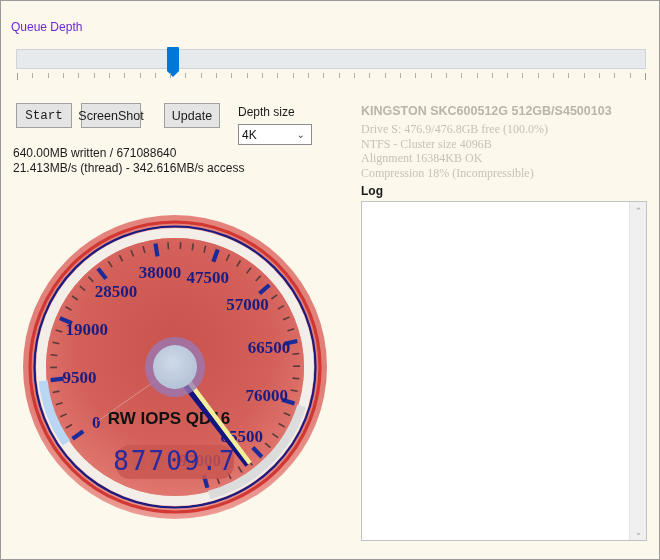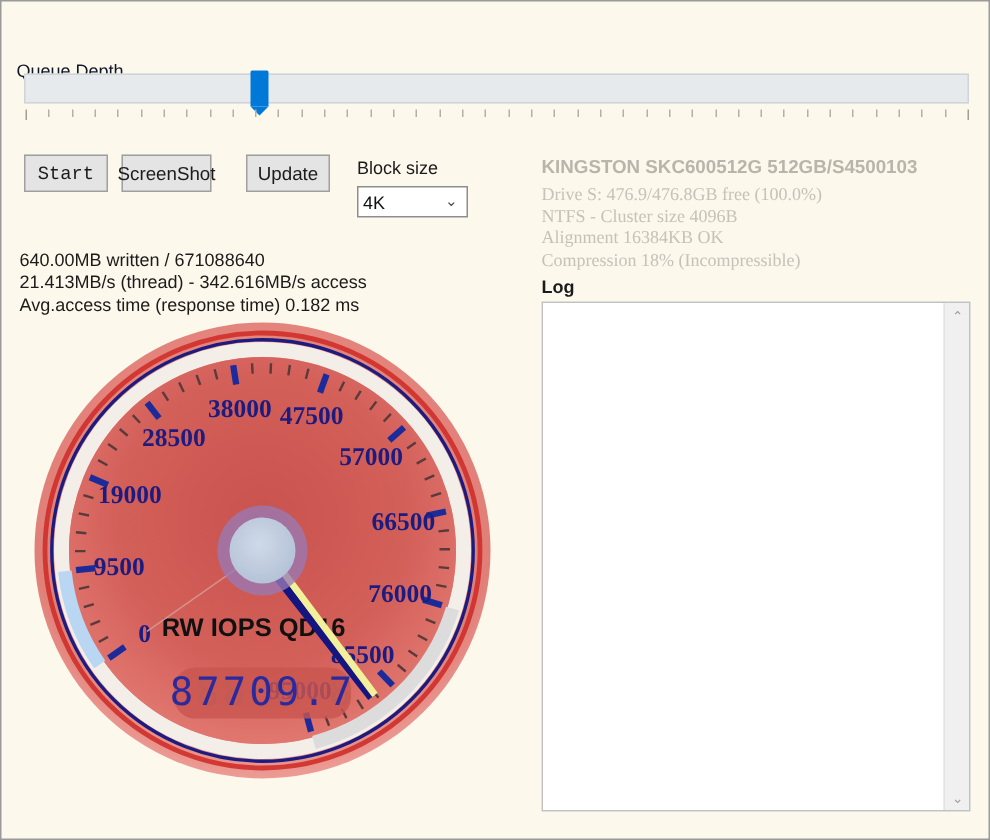--- a/index.html
+++ b/index.html
@@ -32,22 +32,22 @@
   .tb-btn {
     position: absolute; top: 0; width: 46px; height: 28px;
     display: flex; align-items: center; justify-content: center;
     font-size: 15px; color: #1b1b1b; cursor: default;
   }
   #help-btn { right: 46px; font-size: 14px; }
   #close-btn { right: 0; font-size: 16px; font-weight: 300; }
 
   
   #qd-label {
-    position: absolute; left: 10px; top: 39px;
-    font-size: 12px; color: #0f172a;
+    position: absolute; left: 10px; top: 19px;
+    font-size: 12px; color: #6d28d9;
   }
   #slider-wrap {
     position: absolute; left: 15px; top: 46px;
     width: 630px; height: 32px;
   }
   #slider-track {
     position: absolute; left: 0; top: 2px;
     width: 630px; height: 20px;
     background: #e6eaec;
     border: 1px solid #cfd4d6;
@@ -100,21 +100,21 @@
     padding-left: 3px;
   }
   #blocksize-chevron {
     position: absolute; right: 6px; top: 3px;
     font-size: 10px; color: #444; line-height: 14px;
   }
 
   
   #stats {
     position: absolute; left: 12px; top: 145px;
-    font-size: 12px; color: #1b1b1b; line-height: 15px; margin-top: 20px;
+    font-size: 12px; color: #1b1b1b; line-height: 15px;
   }
   #stats div { white-space: nowrap; }
 
   
   #drive-title {
     position: absolute; left: 360px; top: 103px;
     font-size: 12.5px; font-weight: bold; color: #b9b5ab;
     white-space: nowrap;
   }
   #drive-info {
@@ -221,30 +221,29 @@
         <div class="tick" style="left: 597px;"></div>
         <div class="tick" style="left: 613px;"></div>
         <div class="tick big" style="left: 628px;"></div>
       </div>
   </div>
 
   <div class="btn" id="btn-start">Start</div>
   <div class="btn" id="btn-screenshot">ScreenShot</div>
   <div class="btn" id="btn-update">Update</div>
 
-  <div id="blocksize-label">Block size</div>
+  <div id="blocksize-label">Depth size</div>
   <div id="blocksize-select">
     <span>4K</span>
     <span id="blocksize-chevron">⌄</span>
   </div>
 
   <div id="stats">
     <div>640.00MB written / 671088640</div>
     <div>21.413MB/s (thread) - 342.616MB/s access</div>
-    <div>Avg.access time (response time) 0.182 ms</div>
   </div>
 
   <div id="drive-title">KINGSTON SKC600512G 512GB/S4500103</div>
   <div id="drive-info">
     <div>Drive S: 476.9/476.8GB free (100.0%)</div>
     <div>NTFS - Cluster size 4096B</div>
     <div>Alignment 16384KB OK</div>
     <div>Compression 18% (Incompressible)</div>
   </div>
 

